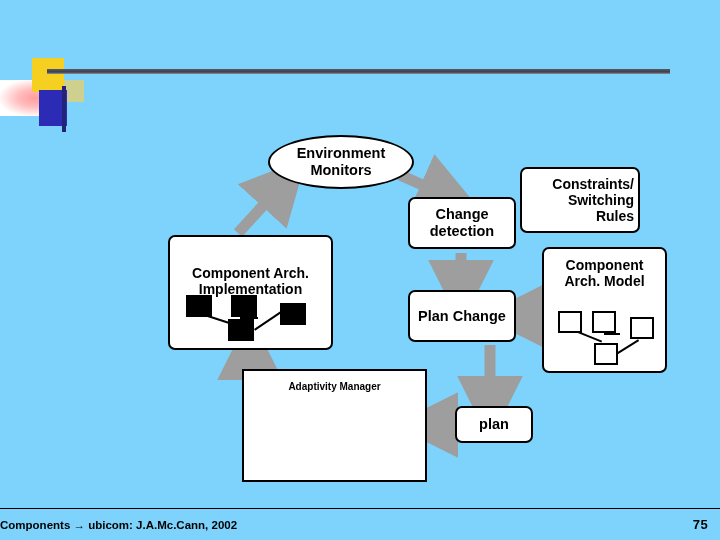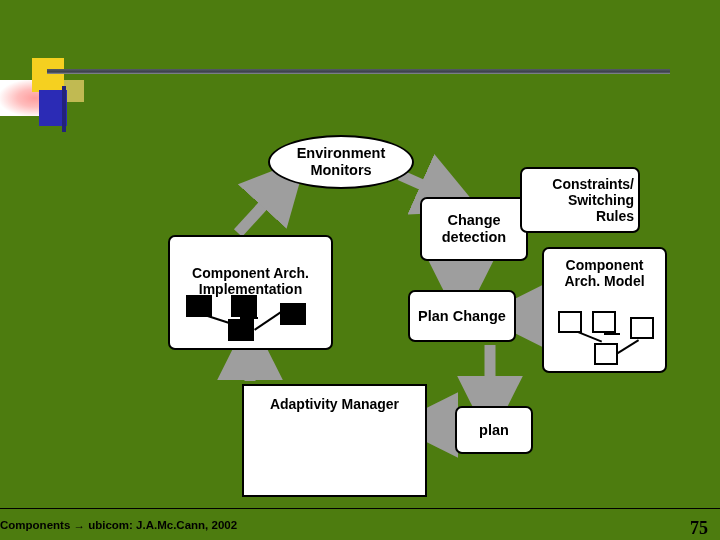--- a/index.html
+++ b/index.html
@@ -4,21 +4,21 @@
 <style>
   html, body {
     margin: 0;
     padding: 0;
     background: #ffffff;
   }
   #slide {
     position: relative;
     width: 720px;
     height: 540px;
-    background: #4d7c0f;
+    background: #7dd3fc;
     overflow: hidden;
     font-family: "Liberation Sans", sans-serif;
   }
 
   
   .logo-wrap {
     position: absolute;
     left: 0px;
     top: 40px;
     width: 120px;
@@ -96,27 +96,27 @@
     font-family: "Liberation Sans", sans-serif;
     font-weight: bold;
     line-height: 1.15;
   }
   .node.rounded { border-radius: 7px; }
   .node.ellipse { border-radius: 50%; }
   .node .lbl { padding: 0 4px; }
 
   
   #n-env      { left: 118px; top: 10px;  width: 146px; height: 54px; font-size: 14.5px; }
-  #n-change   { left: 258px; top: 72px;  width: 108px; height: 64px; font-size: 14.5px; margin-left: 12px; }
+  #n-change   { left: 258px; top: 72px;  width: 108px; height: 52px; font-size: 14.5px; }
   #n-constr   { left: 370px; top: 42px;  width: 120px; height: 66px; font-size: 14px; text-align: right; }
   #n-plan-ch  { left: 258px; top: 165px; width: 108px; height: 52px; font-size: 14.5px; }
   #n-model    { left: 392px; top: 122px; width: 125px; height: 126px; font-size: 14px; align-items: flex-start; padding-top: 8px; }
   #n-compimpl { left: 18px;  top: 110px; width: 165px; height: 115px; font-size: 14px; align-items: flex-start; padding-top: 28px; }
-  #n-plan     { left: 305px; top: 281px; width: 78px;  height: 48px; font-size: 14.5px; }
-  #n-adapt    { left: 92px;  top: 259px; width: 185px; height: 113px; font-size: 14px; align-items: flex-start; padding-top: 10px; }
+  #n-plan     { left: 305px; top: 281px; width: 78px;  height: 37px; font-size: 14.5px; }
+  #n-adapt    { left: 92px;  top: 244px; width: 185px; height: 113px; font-size: 10px; align-items: flex-start; padding-top: 10px; }
 
   
   .blk {
     position: absolute;
     background: #000;
   }
   
   .wsq {
     position: absolute;
     border: 2px solid #000;
@@ -153,22 +153,22 @@
     font-family: "Liberation Sans", sans-serif;
     font-size: 11.5px;
     font-weight: bold;
     color: #000;
     white-space: nowrap;
   }
   .footer-page {
     position: absolute;
     right: 12px;
     top: 518px;
-    font-family: Liberation Serif, serif;
-    font-size: 18px;
+    font-family: Liberation Mono, monospace;
+    font-size: 13px;
     font-weight: bold;
     color: #000;
   }
 </style>
 </head>
 <body>
 
 <div id="slide">
 
   <div class="logo-wrap">

